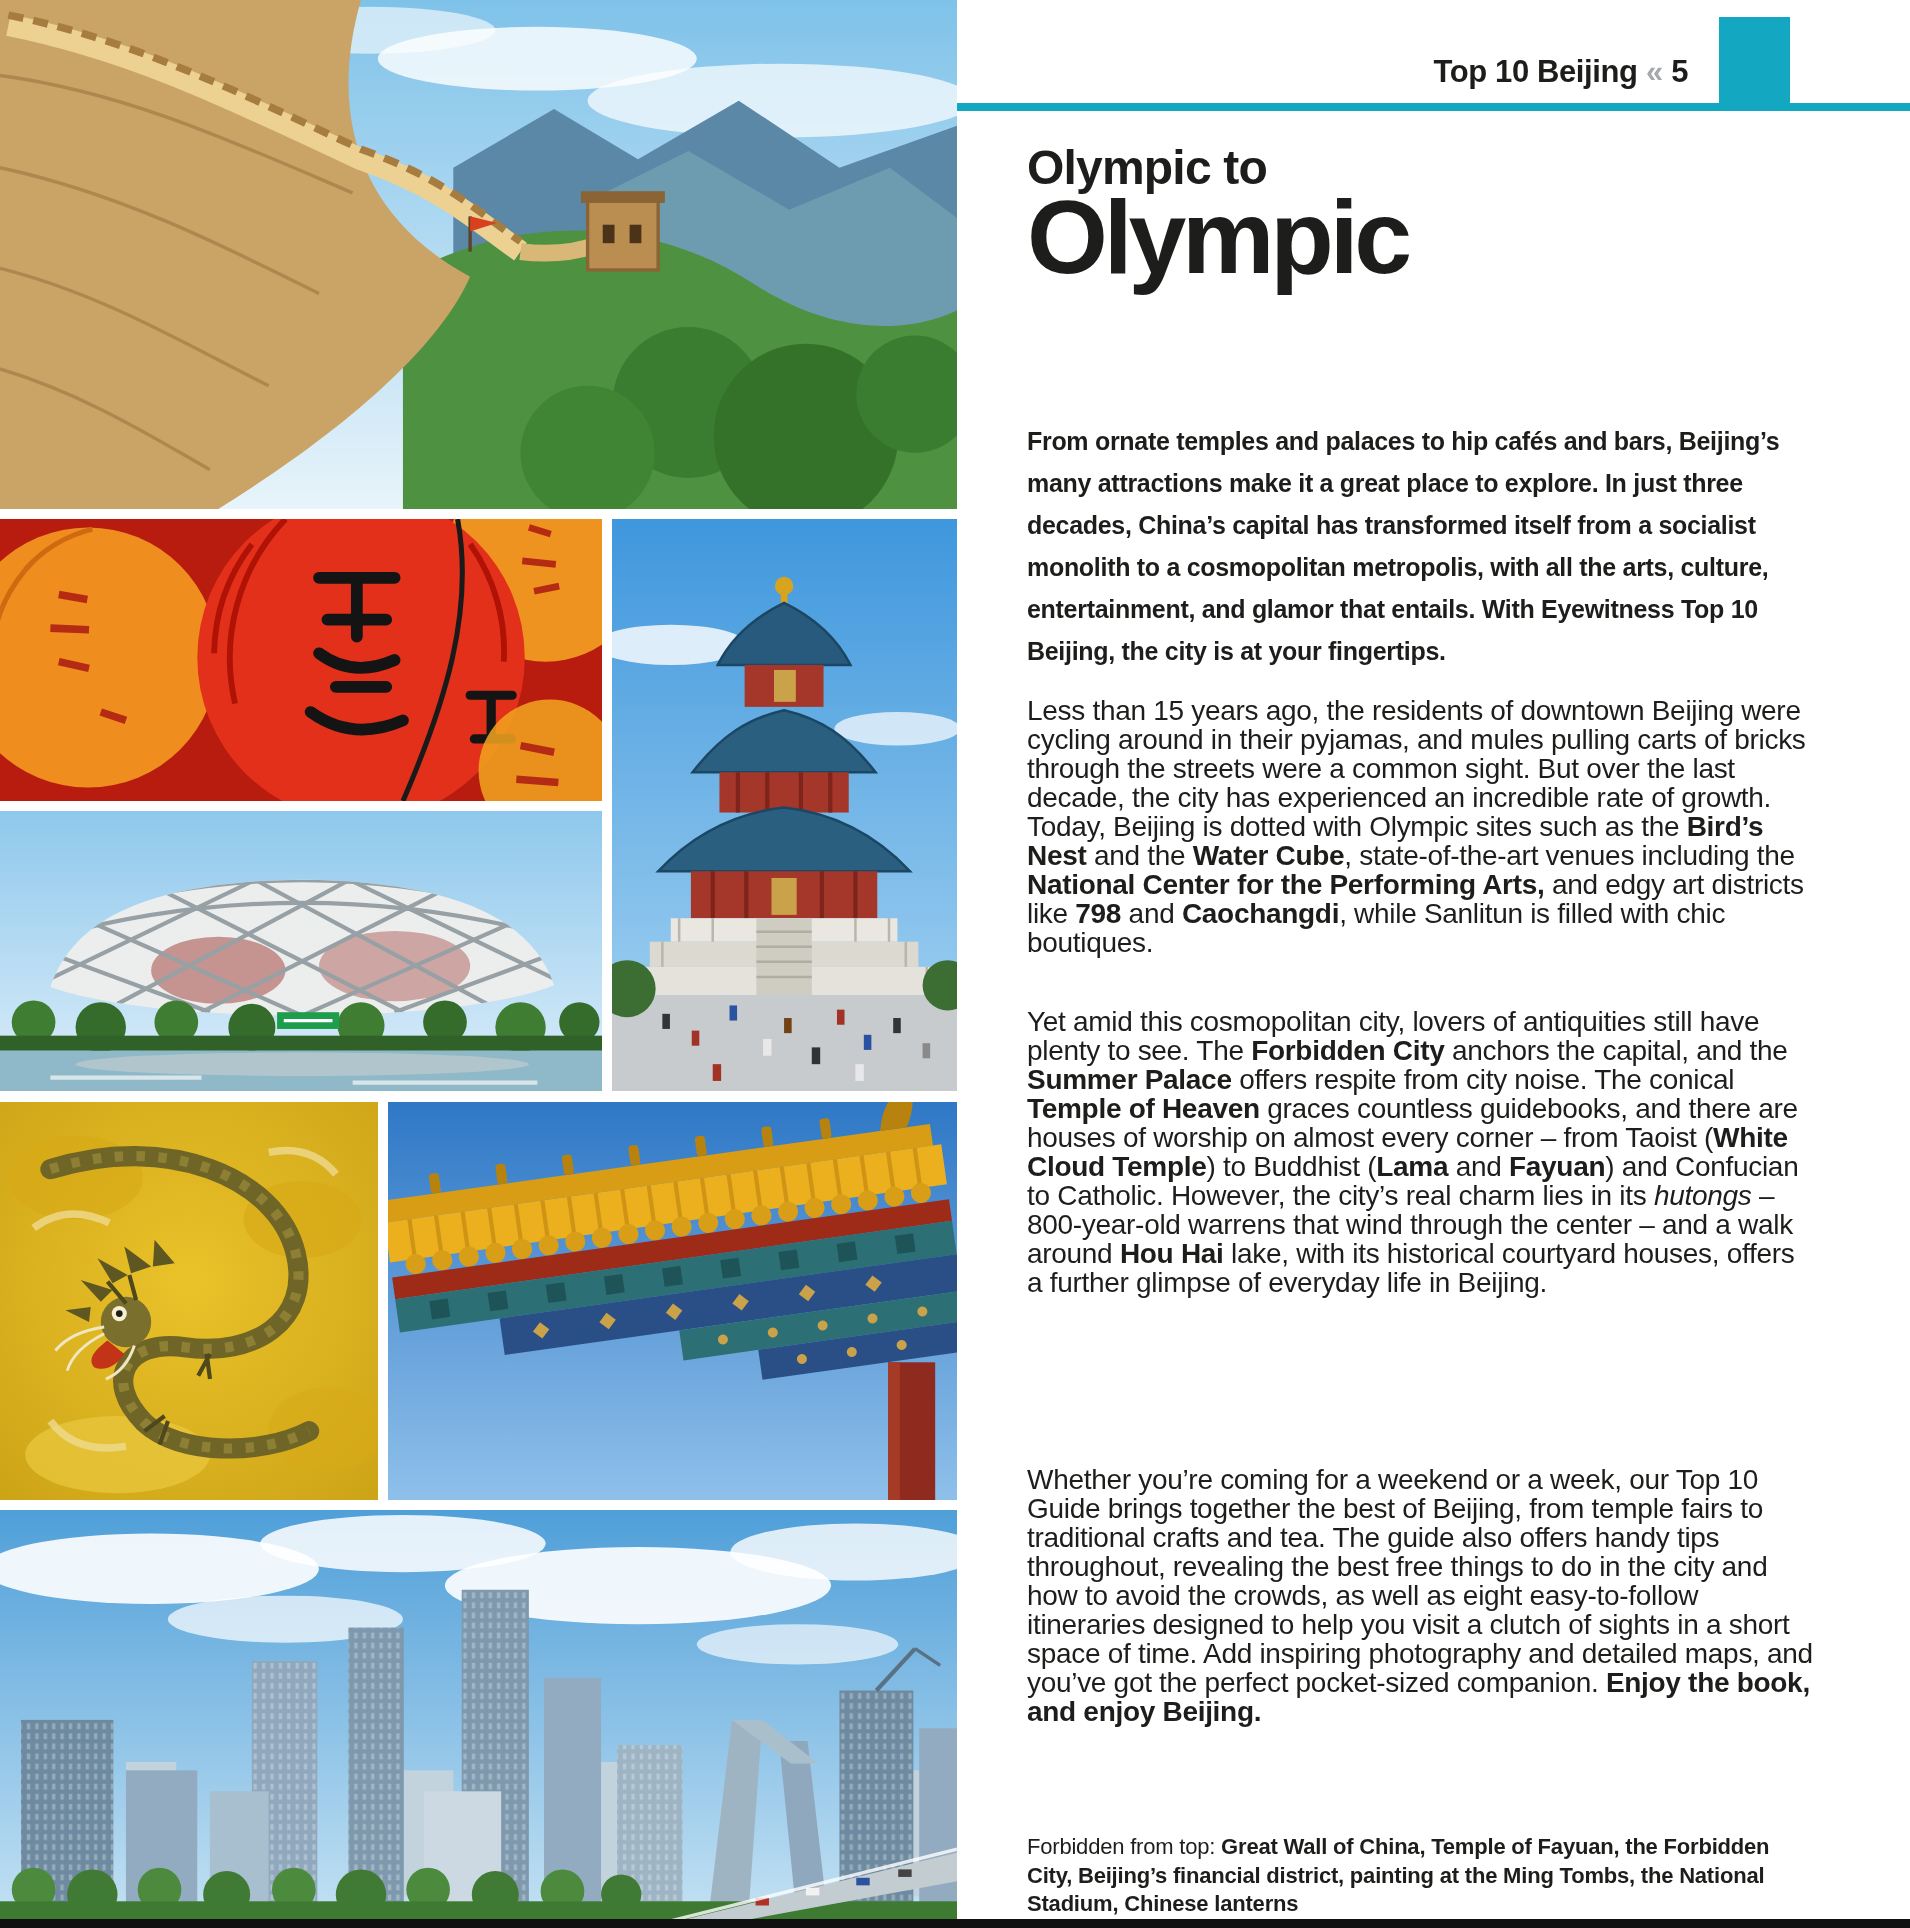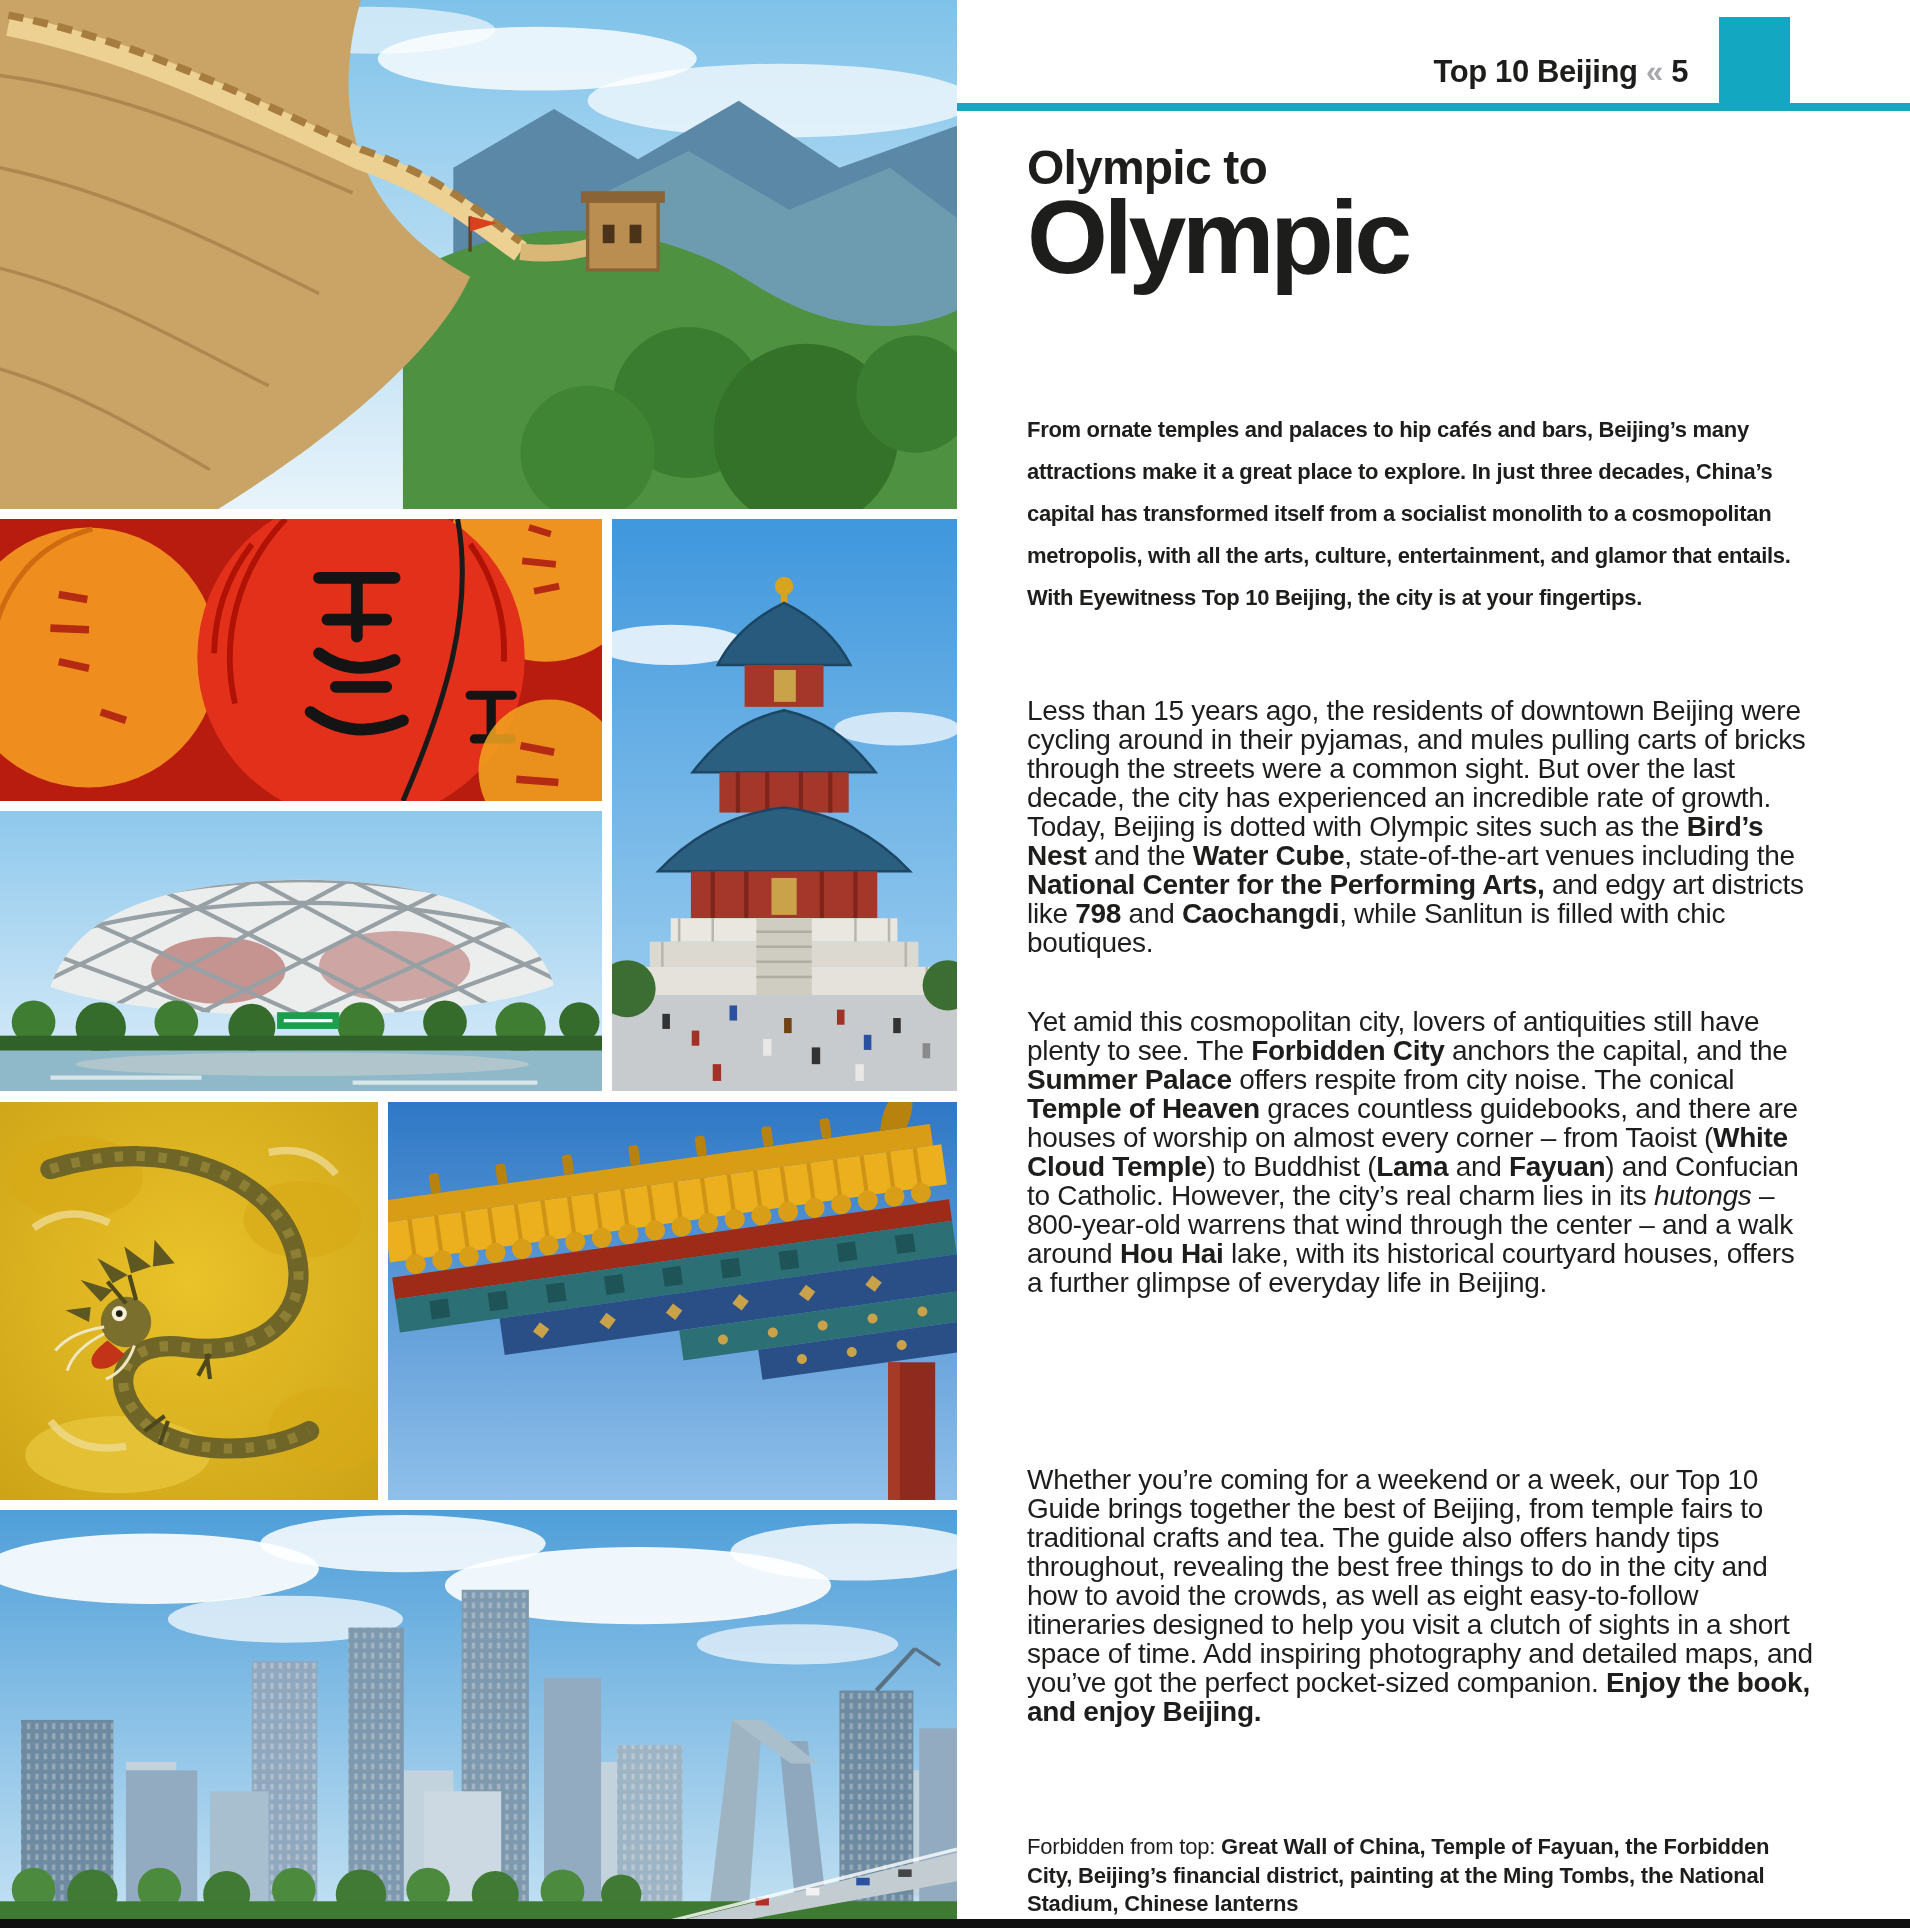--- a/index.html
+++ b/index.html
@@ -11,21 +11,21 @@
   .page{position:absolute;left:957px;top:0;width:833px;height:1928px;background:#ffffff;margin-top:17px;}
   .running-header{position:absolute;top:37px;right:102px;font-size:31px;font-weight:700;
        letter-spacing:-0.4px;white-space:nowrap;}
   .running-header .chev{color:#a6a8ab;padding:0 8.4px;font-weight:700;}
   .corner-block{position:absolute;top:0;right:0;width:71px;height:94px;background:#14a7c2;}
   .header-rule{position:absolute;top:86px;left:0;width:954px;height:7.6px;background:#14a7c2;}
   .content{position:absolute;left:70px;top:0;width:789px;}
   .title-line1{position:absolute;top:123px;left:0;font-size:48px;font-weight:700;letter-spacing:-0.8px;}
   .title-line2{position:absolute;top:168px;left:0;font-size:104px;font-weight:700;letter-spacing:-4.2px;line-height:1;}
   .para{position:absolute;left:0;width:789px;font-size:28px;line-height:29px;letter-spacing:-0.3px;}
-  .intro{top:370px;font-weight:700;font-size:22px;line-height:42px;}
+  .intro{top:378px;font-weight:700;font-size:25px;line-height:42px;}
   .p-olympic{top:651px;}
   .p-antiquities{top:962px;}
   .p-guide{top:1420px;}
   .para b{font-weight:700;}
   .para i{font-style:italic;}
   .caption{position:absolute;top:1794px;left:0;width:772px;font-size:22px;line-height:28.5px;letter-spacing:-0.2px;}
   .caption b{font-weight:700;}
   .bottom-edge{position:absolute;left:0;bottom:0;width:1911px;height:9.2px;background:#101010;}
 </style>
 </head>

